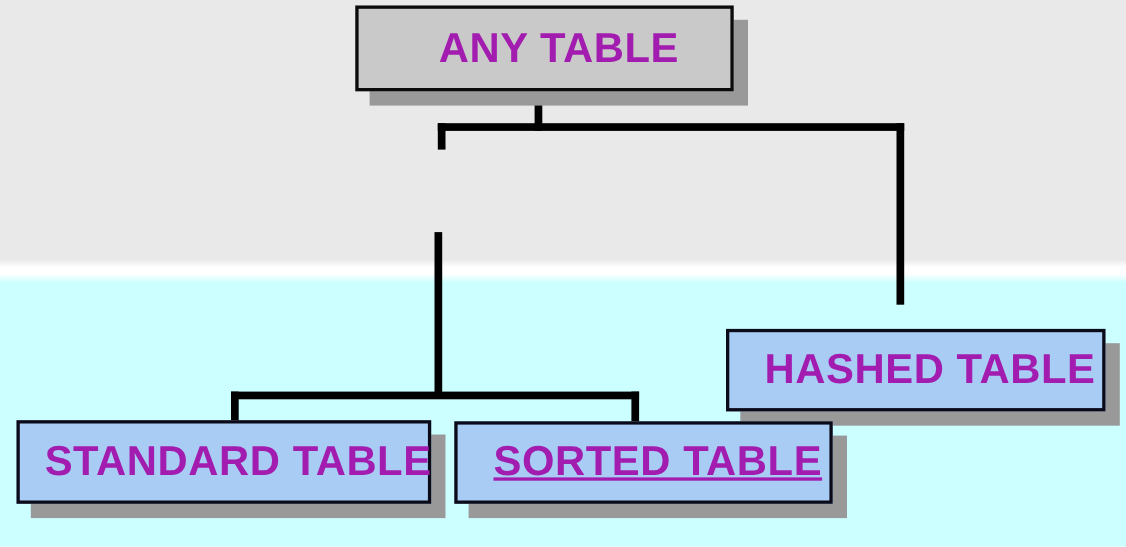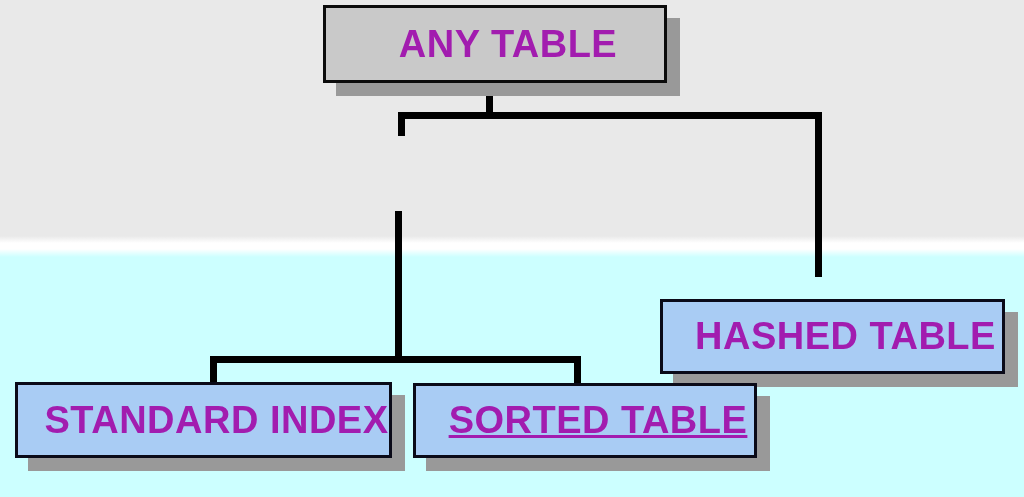--- a/index.html
+++ b/index.html
@@ -69,20 +69,20 @@
   <div class="node node-gray" id="n-any">
     <span>ANY TABLE</span>
   </div>
 
 
   <div class="node node-blue" id="n-hashed">
     <span>HASHED TABLE</span>
   </div>
 
   <div class="node node-blue" id="n-standard">
-    <span>STANDARD INDEX</span>
+    <span>STANDARD TABLE</span>
   </div>
 
   <div class="node node-blue" id="n-sorted">
     <span>SORTED TABLE</span>
   </div>
 
 </div>
 
 </body></html>

